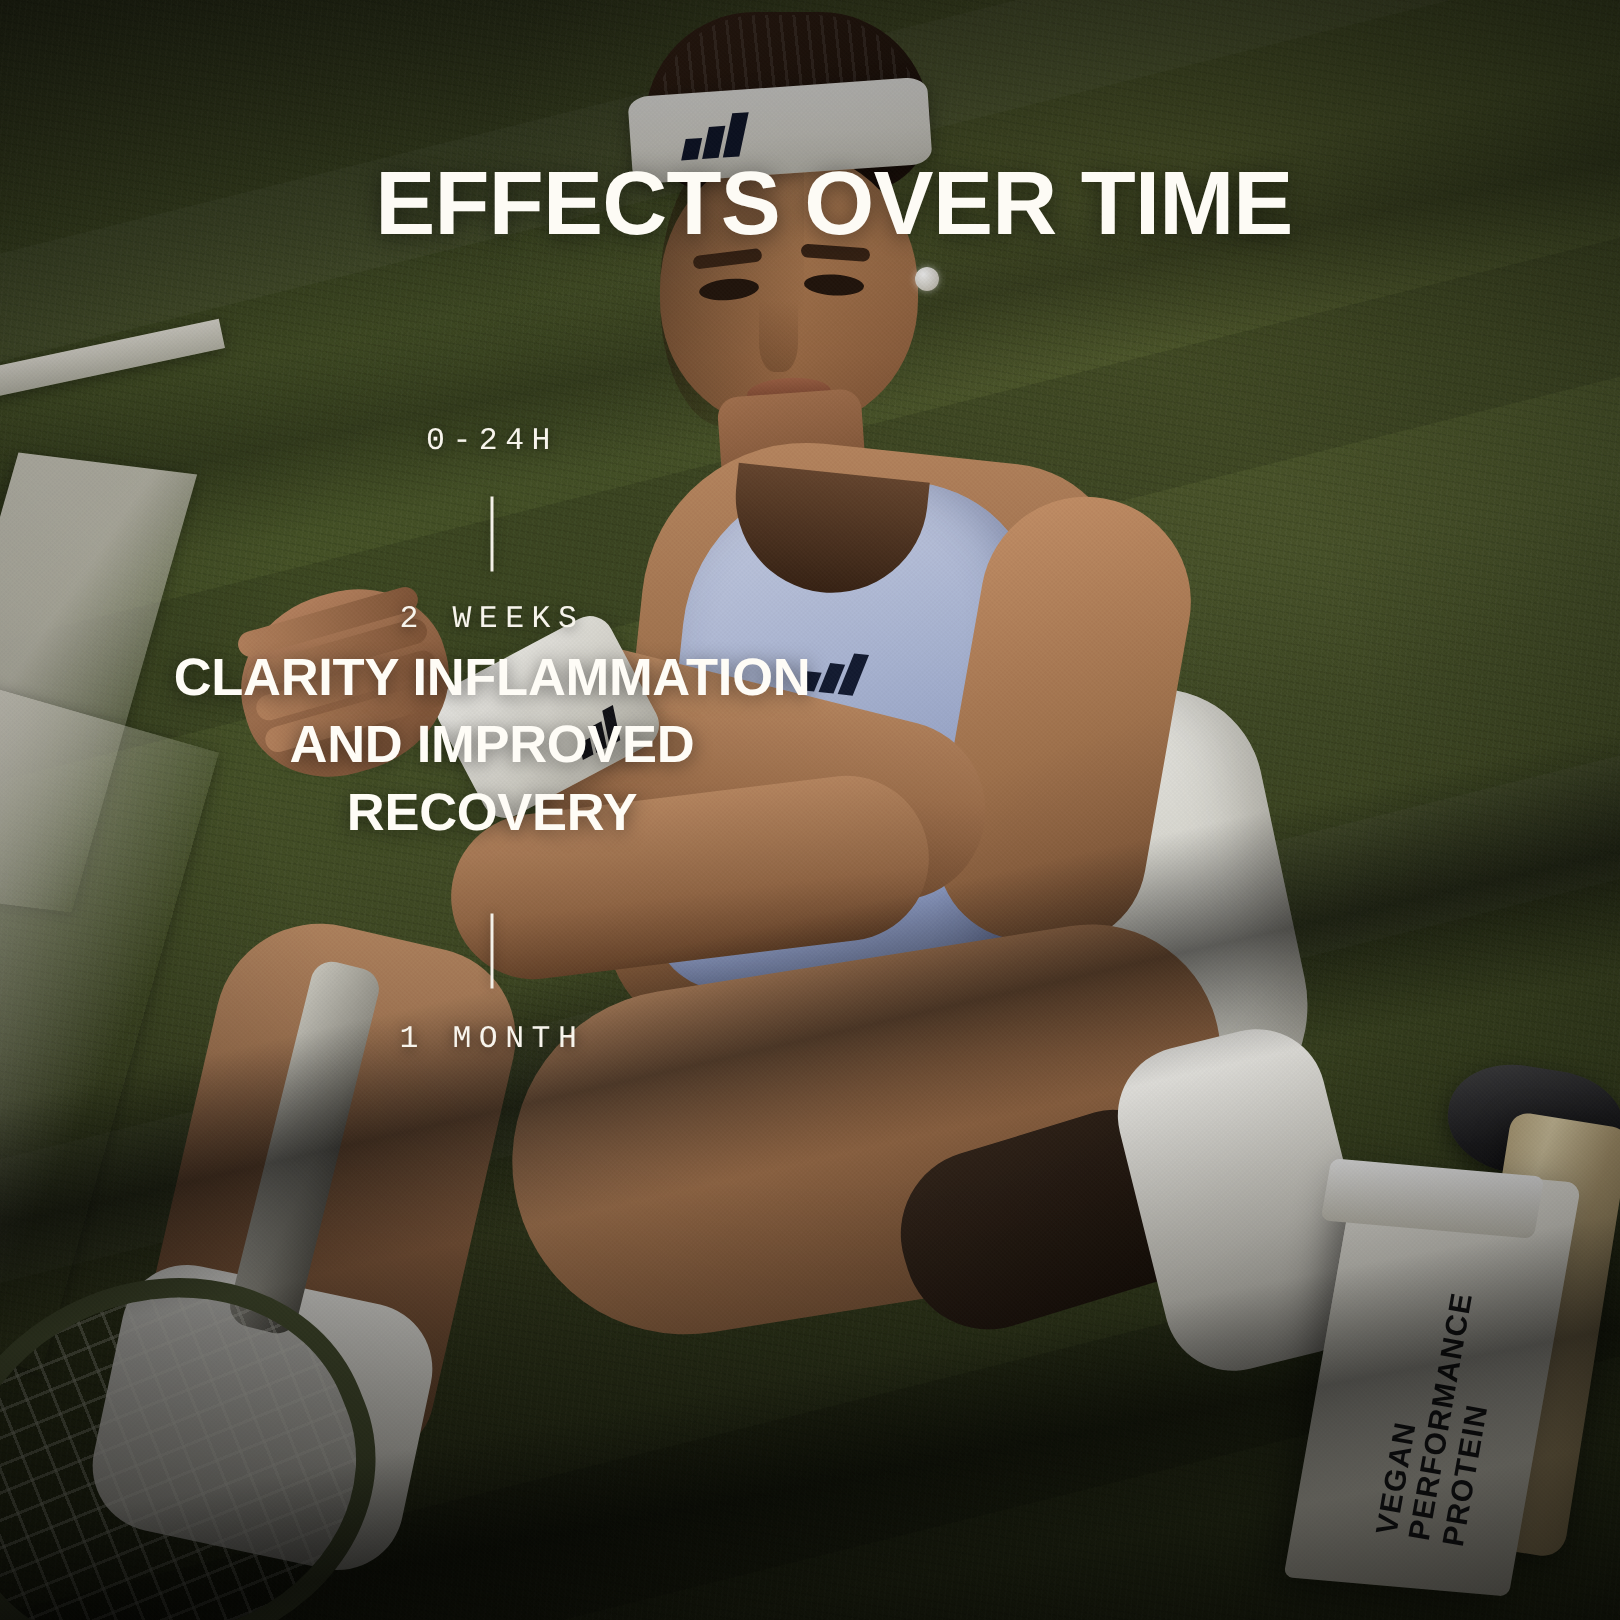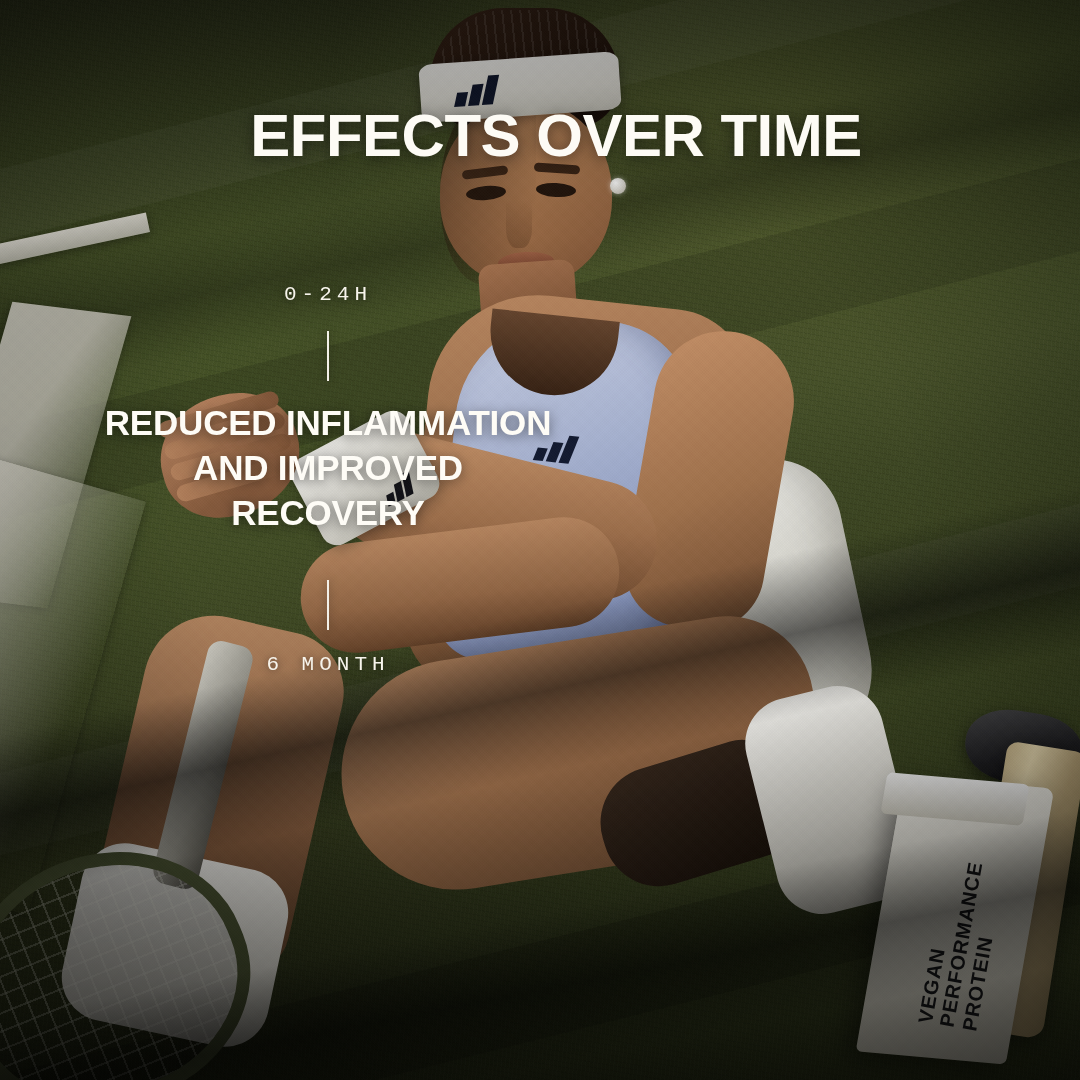--- a/index.html
+++ b/index.html
@@ -439,26 +439,27 @@
     <div class="title">EFFECTS OVER TIME</div>
 
     <div class="timeline">
 
       <div class="tl-step step-1">
         <div class="tl-label">0-24H</div>
       </div>
 
       <div class="tl-step step-2">
         <div class="tl-divider"></div>
-        <div class="tl-body">REDUCED INFLAMMATION
+        <div class="tl-label">2 WEEKS</div>
+        <div class="tl-body">CLARITY INFLAMMATION
 AND IMPROVED
 RECOVERY</div>
       </div>
 
       <div class="tl-step step-3">
         <div class="tl-divider"></div>
-        <div class="tl-label">6 MONTH</div>
+        <div class="tl-label">1 MONTH</div>
       </div>
 
     </div>
   </div>
 
 </div>
 
 </body></html>

